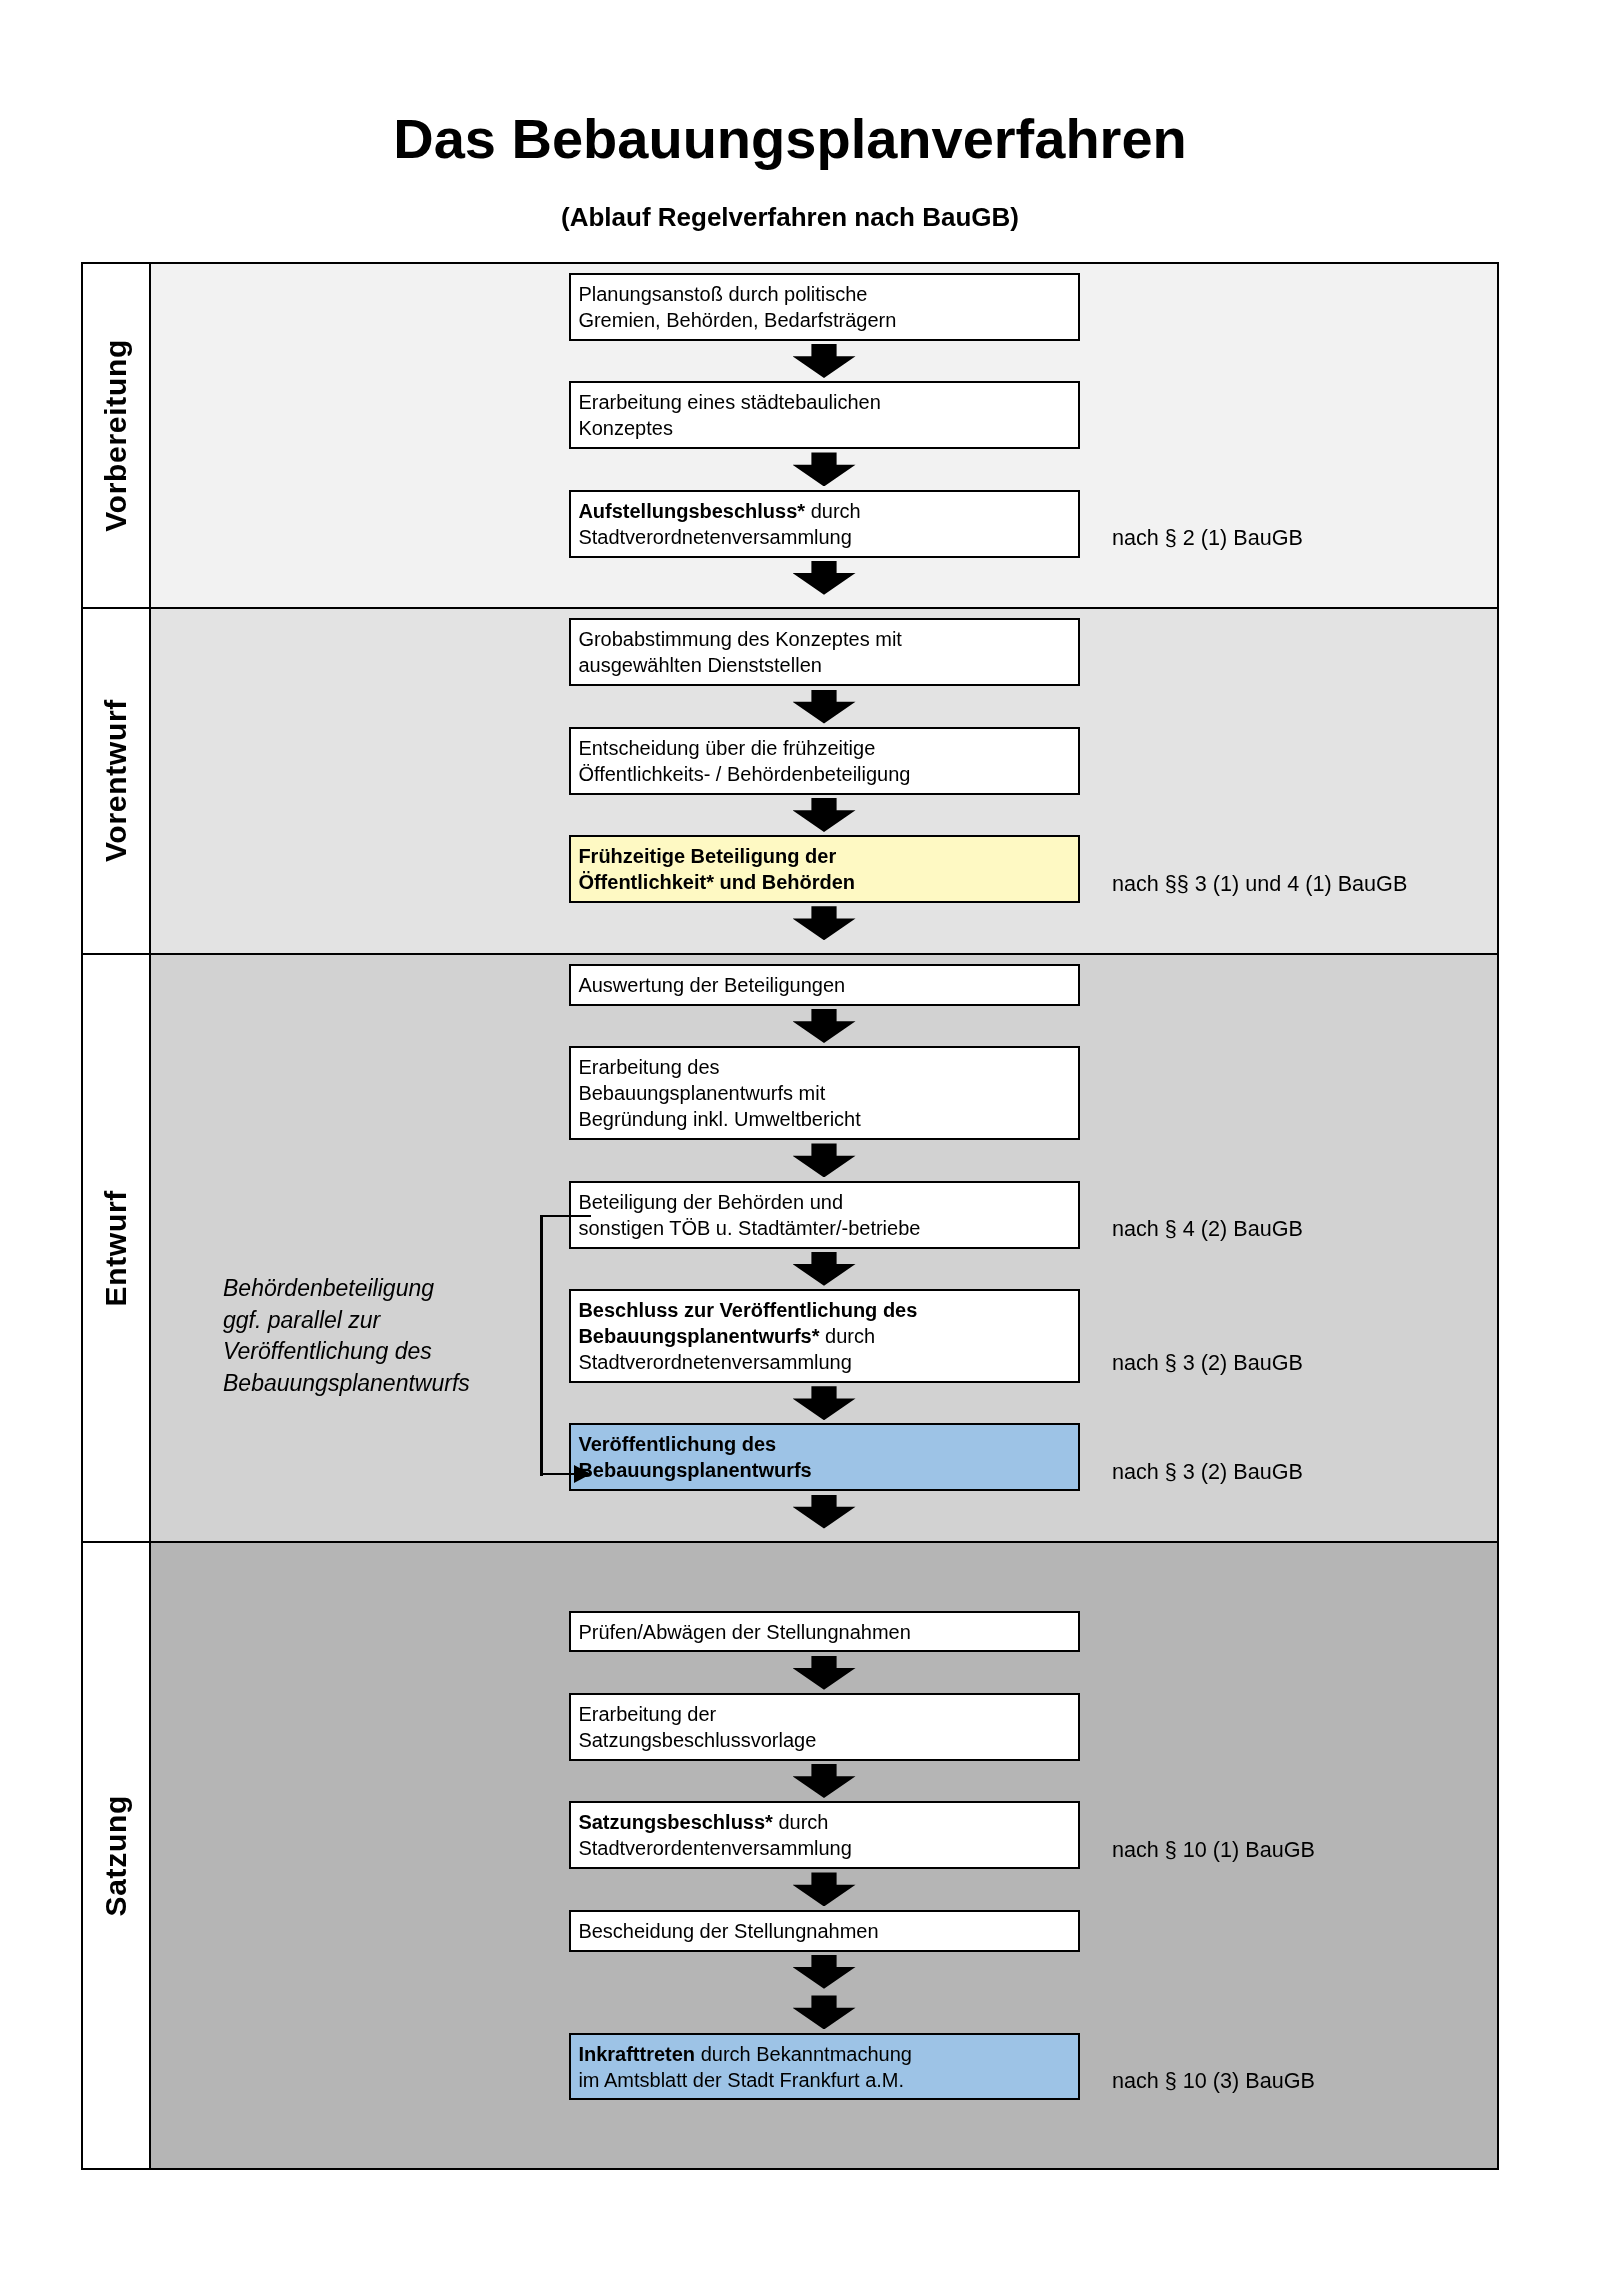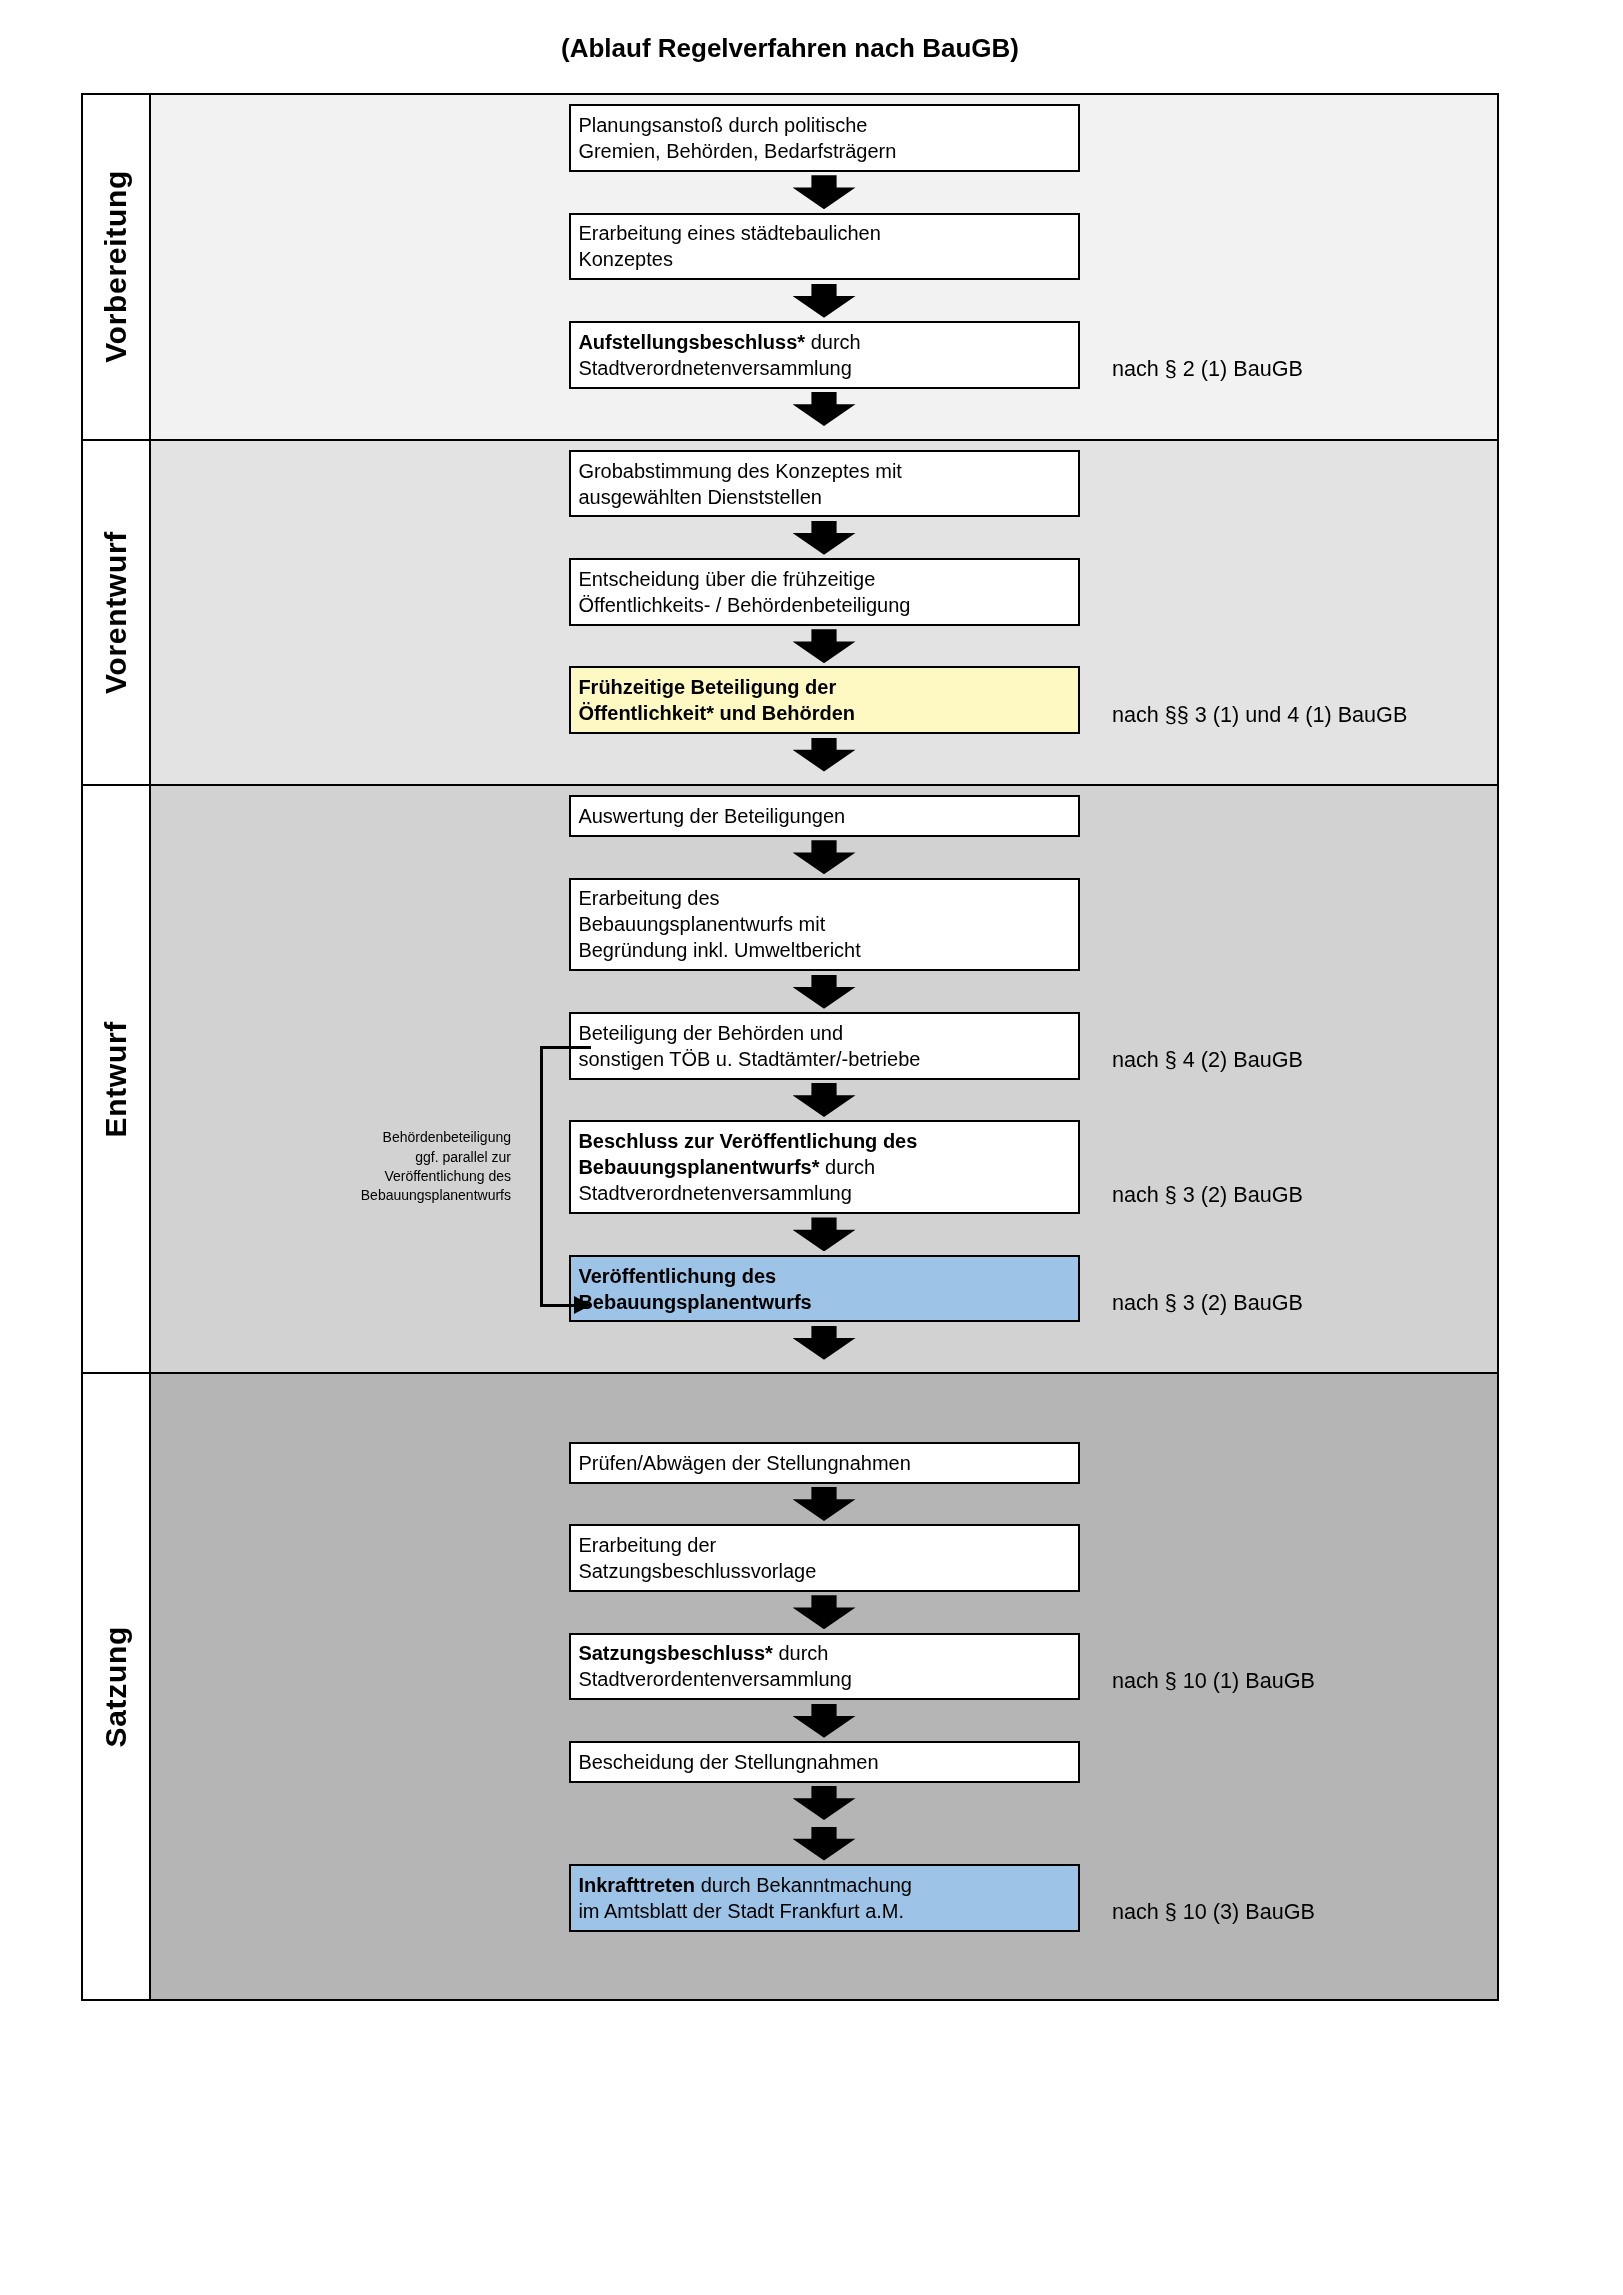--- a/index.html
+++ b/index.html
@@ -20,32 +20,33 @@
   .phase-row:nth-child(3) .phase-content { min-height:581px; }
   .phase-row:nth-child(4) .phase-content { min-height:625px; }
 
   .step-row { position:relative; display:flex; justify-content:center; flex:none; }
   .step-box { width:511px; box-sizing:border-box; border:2px solid #000; background:#fff; padding:5.9px 7.9px; font-size:20px; line-height:1.3; text-align:left; }
   .step-box .b { font-weight:bold; }
   .arrow { flex:none; align-self:center; width:63px; height:34px; background:#000; margin:3.3px auto;
            clip-path:polygon(30% 0, 70% 0, 70% 36%, 100% 36%, 50% 100%, 0 36%, 30% 36%); }
   .note { position:absolute; left:961px; bottom:6.5px; font-size:21.6px; white-space:nowrap;text-align:center; }
   .side-note { position:absolute; right:calc(50% + 313px); top:50%; transform:translateY(-50%); width:288px;
-               text-align:right; font-size:14px; line-height:1.38; white-space:pre-line; }
+               text-align:left; font-size:23px; line-height:1.38; white-space:pre-line;font-style:italic; }
 
   .bracket { position:absolute; background:#000; }
   .bracket-arrowhead { position:absolute; width:0; height:0; border-left:17px solid #000; border-top:9.2px solid transparent; border-bottom:9.2px solid transparent; }
 
   .footnote { margin:65px 0 0 147px; width:1361px; font-size:22px; line-height:1.45; }
   .footnote .star { font-weight:bold; margin-right:5.2px; }
 </style>
 </head>
 <body>
 
 <div class="page">
+  <div class="title">Das Bebauungsplanverfahren</div>
   <div class="subtitle">(Ablauf Regelverfahren nach BauGB)</div>
 
   <div class="flow-table">
       <div class="phase-row">
         <div class="phase-label-cell">
           <div class="phase-label">Vorbereitung</div>
         </div>
         <div class="phase-content" style="background: rgb(242, 242, 242);">
           <div class="step-row">
             <div class="step-box">

